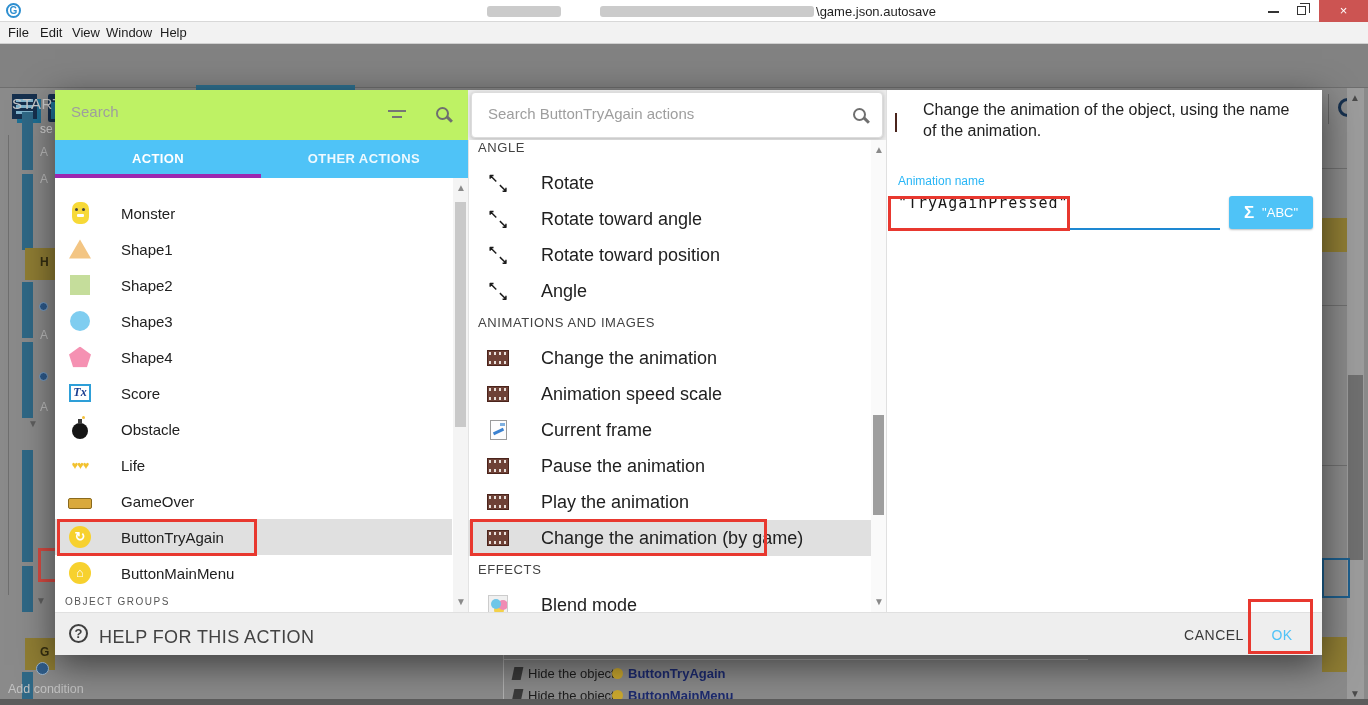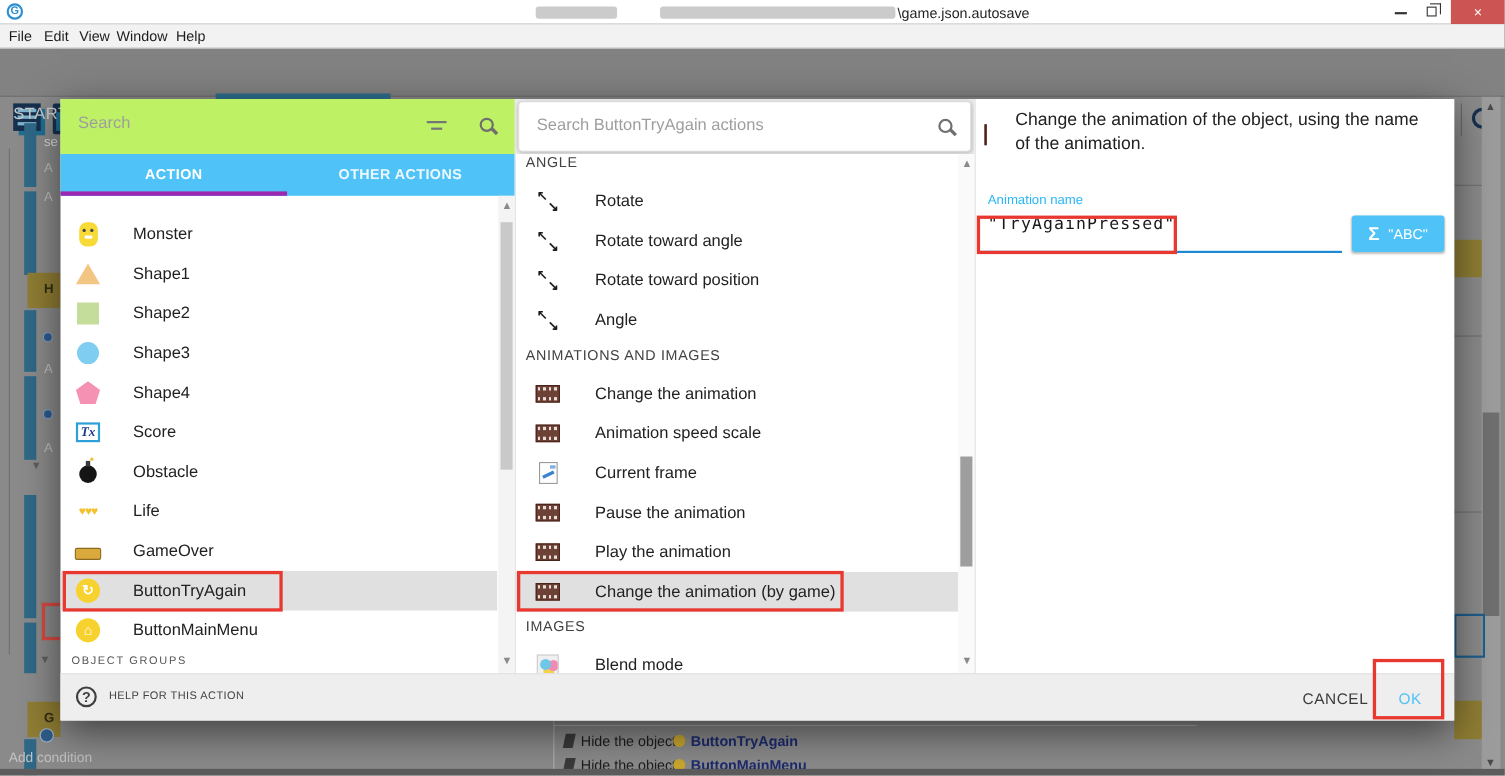--- a/index.html
+++ b/index.html
@@ -111,21 +111,21 @@
   .ic-ybtn{width:22px;height:22px;border-radius:50%;background:#f7d12e;color:#fff;text-align:center;font-size:13px;line-height:22px;font-weight:bold}
 
   
   .midtop{left:413px;top:0;width:418px;height:50px;background:#ebebeb}
   .midcard{left:416px;top:2px;width:412px;height:46px;background:#fff;border:1px solid #dcdcdc;border-radius:4px;box-shadow:0 1px 4px rgba(0,0,0,.22)}
   .midlist{left:413px;top:50px;width:418px;height:472px;background:#fff;border-left:1px solid #e3e3e3}
   .sechdr{left:423px;font-size:13px;color:#424242;letter-spacing:.6px}
   .midrow{left:413px;width:403px;height:36px}
   .midrow.selected{background:#e0e0e0}
   .aiconbox{left:17px;top:50%;transform:translateY(-50%);width:26px;display:flex;justify-content:center;position:absolute}
-  .alabel{left:73px;top:50%;transform:translateY(-50%);font-size:15px;color:#212121;position:absolute;white-space:nowrap}
+  .alabel{left:73px;top:50%;transform:translateY(-50%);font-size:18px;color:#212121;position:absolute;white-space:nowrap}
   .rot{width:20px;height:20px;position:relative}
   .rot i{position:absolute;font-style:normal;font-size:12px;color:#1b1b1b;font-weight:bold}
   .rot .nw{top:-2px;left:0}
   .rot .se{bottom:-2px;right:0}
   .ic-film{width:22px;height:16px;background:#6e4136;border:1px solid #4a241c;position:relative}
   .ic-film::before,.ic-film::after{content:"";position:absolute;left:1px;right:1px;height:3px;
       background-image:repeating-linear-gradient(90deg,#e8ded9 0 2px,transparent 2px 5px)}
   .ic-film::before{top:1px}
   .ic-film::after{bottom:1px}
   .ic-page{width:17px;height:20px;background:#fdfdfd;border:1px solid #9b9b9b;position:relative}
@@ -142,21 +142,21 @@
   .fieldlabel{left:843px;top:84px;font-size:12px;color:#29b6f6}
   .fieldvalue{left:843px;top:104px;width:300px;font-family:"DejaVu Sans Mono",monospace;font-size:15px;color:#181818;letter-spacing:1px;border:none;outline:none;background:transparent}
   .underline{left:835px;top:138px;width:330px;height:2px;background:#1e88d2}
   .abcbtn{left:1174px;top:106px;width:84px;height:33px;background:#4fc3f7;border-radius:3px;color:#fff;display:flex;align-items:center;justify-content:center;gap:8px;box-shadow:0 1px 2px rgba(0,0,0,.25)}
   .abcbtn .sg{font-size:17px;font-weight:bold}
   .abcbtn .ab{font-size:13px}
 
   
   .dfooter{left:0;top:522px;width:1267px;height:43px;background:#eeeeee;border-top:1px solid #e0e0e0}
   .helpcirc{left:14px;top:12px;width:19px;height:19px;border:2px solid #3f3f3f;border-radius:50%;color:#3f3f3f;font-size:13px;font-weight:bold;text-align:center;line-height:16px}
-  .helptext{left:44px;top:15px;font-size:10px;color:#424242;letter-spacing:.4px}
+  .helptext{left:44px;top:15px;font-size:18px;color:#424242;letter-spacing:.4px}
   .cancelbtn{left:1124px;top:14px;width:70px;font-size:14px;color:#3a3a3a;letter-spacing:.5px;text-align:center}
   .okbtn{left:1205px;top:14px;width:44px;font-size:14px;color:#4fc3f7;letter-spacing:.5px;text-align:center}
 
   
   .redbox{border:3px solid #e8382f;z-index:20}
 </style>
 </head>
 <body>
 
 <div class="screen">
@@ -428,21 +428,21 @@
         </span>
       <span class="alabel">Play the animation</span>
     </div>
     <div class="abs midrow selected" style="top:430px">
       <span class="aiconbox">
           <span class="ic-film"></span>
         </span>
       <span class="alabel">Change the animation (by game)</span>
     </div>
 
-    <span class="abs sechdr" style="top:472px">IMAGES</span>
+    <span class="abs sechdr" style="top:472px">EFFECTS</span>
     <div class="abs midrow" style="top:497px">
       <span class="aiconbox">
           <span class="ic-blend"></span>
         </span>
       <span class="alabel">Blend mode</span>
     </div>
 
     <div class="abs midscroll">
       <span class="abs sarrow" style="left:3px;top:4px;color:#8a8a8a">▲</span>
       <span class="abs sarrow" style="left:3px;top:456px;color:#8a8a8a">▼</span>

